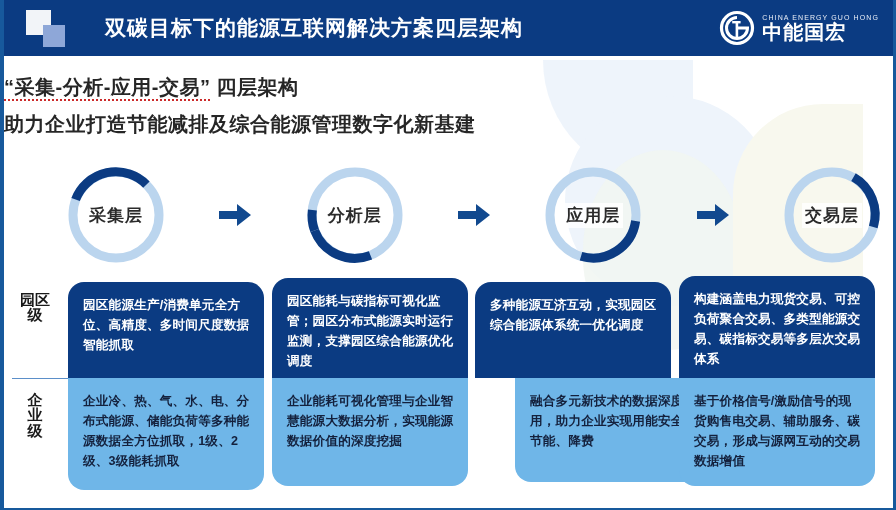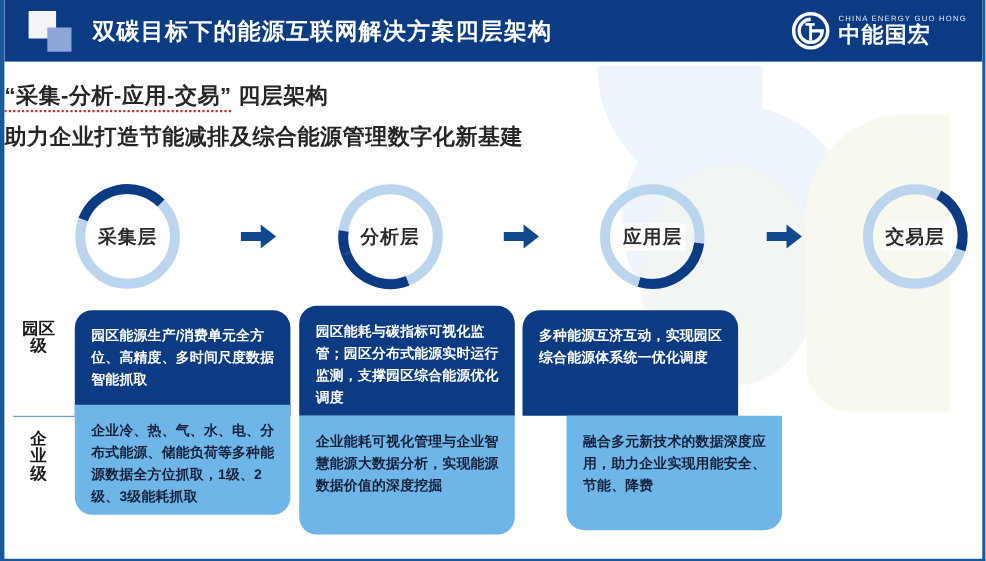--- a/index.html
+++ b/index.html
@@ -17,21 +17,21 @@
     border-right: 3px solid #17599c;
     border-bottom: 2px solid #17599c;
     overflow: hidden;
   }
 
   
   .header {
     position: absolute; left: 0; top: 0;
     width: 889px; height: 56px;
     background: #0b3b82;
-    display: flex; align-items: center;
+    display: flex; align-items: center; gap: 21px;
   }
   .hdr-mark {
     position: relative;
     width: 52px; height: 40px;
     margin-left: 22px;
     flex: 0 0 auto;
   }
   .hdr-mark .sq-white {
     position: absolute; left: 0; top: 2px;
     width: 25px; height: 25px;
@@ -196,21 +196,21 @@
     border-top-right-radius: 16px;
   }
   .card.bottom {
     background: #6fb6e8;
     color: #14213d;
     border-bottom-left-radius: 16px;
     border-bottom-right-radius: 16px;
   }
   
   .c1 .card.top    { top: 6px;  height: 96px; }
-  .c1 .card.bottom { top: 92px; height: 100px; }
+  .c1 .card.bottom { top: 102px; height: 112px; }
   .c2 .card.top    { top: 2px;  height: 100px; }
   .c2 .card.bottom { top: 102px; height: 108px; }
   .c3 .card.top    { top: 6px;  height: 96px; }
   .c3 .card.bottom { top: 102px; height: 104px; margin-left: 40px; }
   .c4 .card.top    { top: 0px;  height: 102px; }
   .c4 .card.bottom { top: 102px; height: 108px; }
 </style>
 </head>
 <body>
 
@@ -332,17 +332,21 @@
       <div class="card-col c2">
         <div class="card top">园区能耗与碳指标可视化监管；园区分布式能源实时运行监测，支撑园区综合能源优化调度</div>
         <div class="card bottom">企业能耗可视化管理与企业智慧能源大数据分析，实现能源数据价值的深度挖掘</div>
       </div>
 
       <div class="card-col c3">
         <div class="card top">多种能源互济互动，实现园区综合能源体系统一优化调度</div>
         <div class="card bottom">融合多元新技术的数据深度应用，助力企业实现用能安全、节能、降费</div>
       </div>
 
+      <div class="card-col c4">
+        <div class="card top">构建涵盖电力现货交易、可控负荷聚合交易、多类型能源交易、碳指标交易等多层次交易体系</div>
+        <div class="card bottom">基于价格信号/激励信号的现货购售电交易、辅助服务、碳交易，形成与源网互动的交易数据增值</div>
+      </div>
 
     </div>
   </div>
 
 </div>
 
 </body></html>

